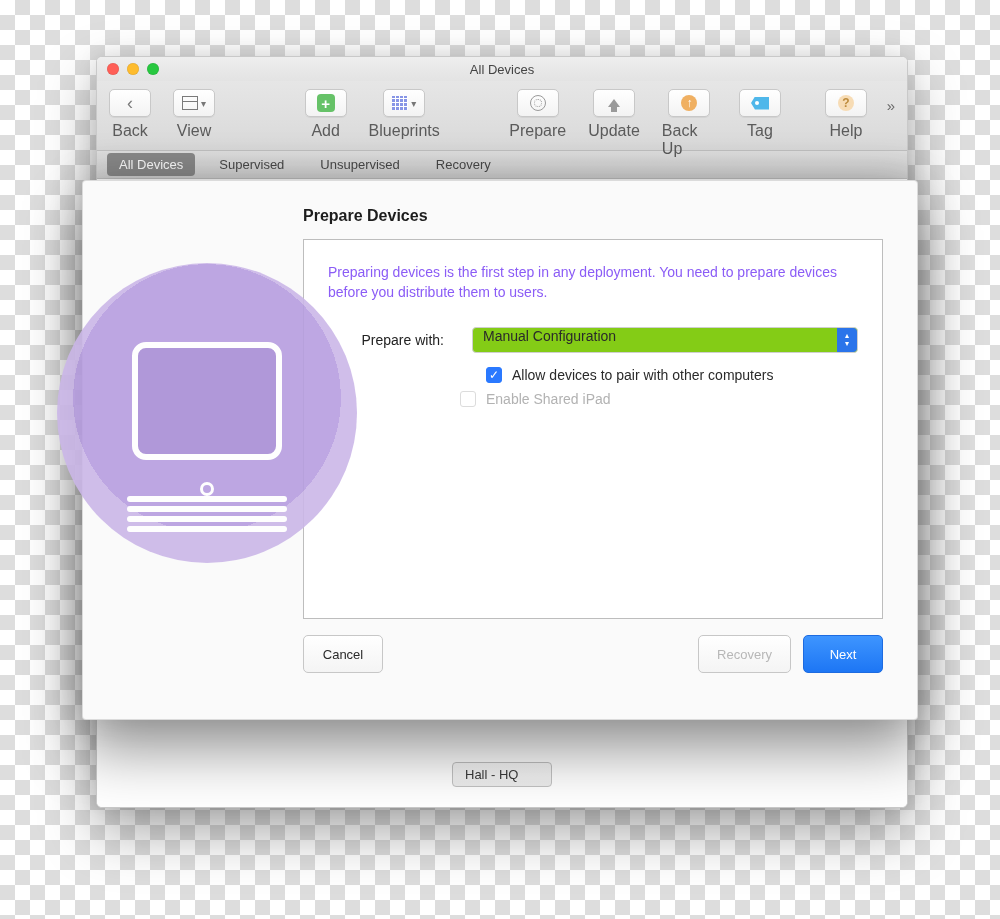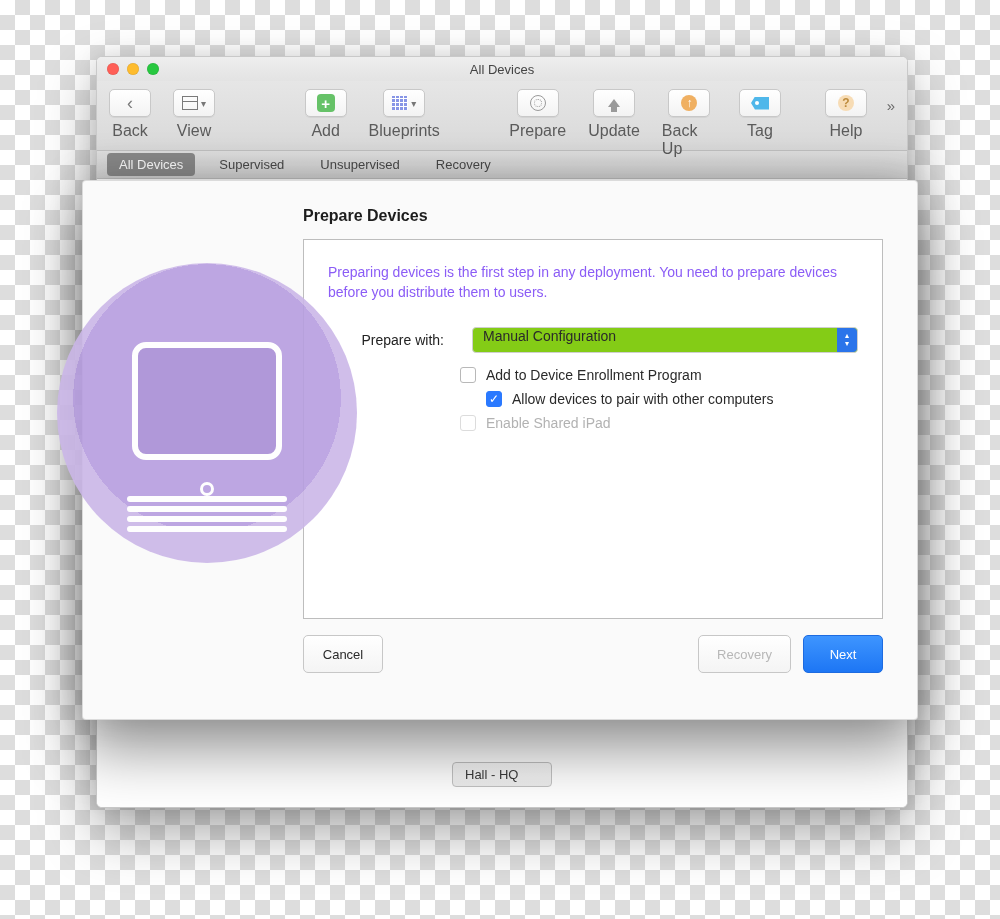--- a/index.html
+++ b/index.html
@@ -270,24 +270,20 @@
 
         <div class="field-row">
           <div class="field-label">Prepare with:</div>
           <div class="select">
             <span>Manual Configuration</span>
             <span class="stepper">▴<br>▾</span>
           </div>
         </div>
 
         <div class="checks">
-          <div class="chk-row">
-            <span class="chk"></span>
-            <span>Add to Device Enrollment Program</span>
-          </div>
           <div class="chk-row indent">
             <span class="chk checked"></span>
             <span>Allow devices to pair with other computers</span>
           </div>
           <div class="chk-row disabled">
             <span class="chk disabled"></span>
             <span>Enable Shared iPad</span>
           </div>
         </div>
       </div>

